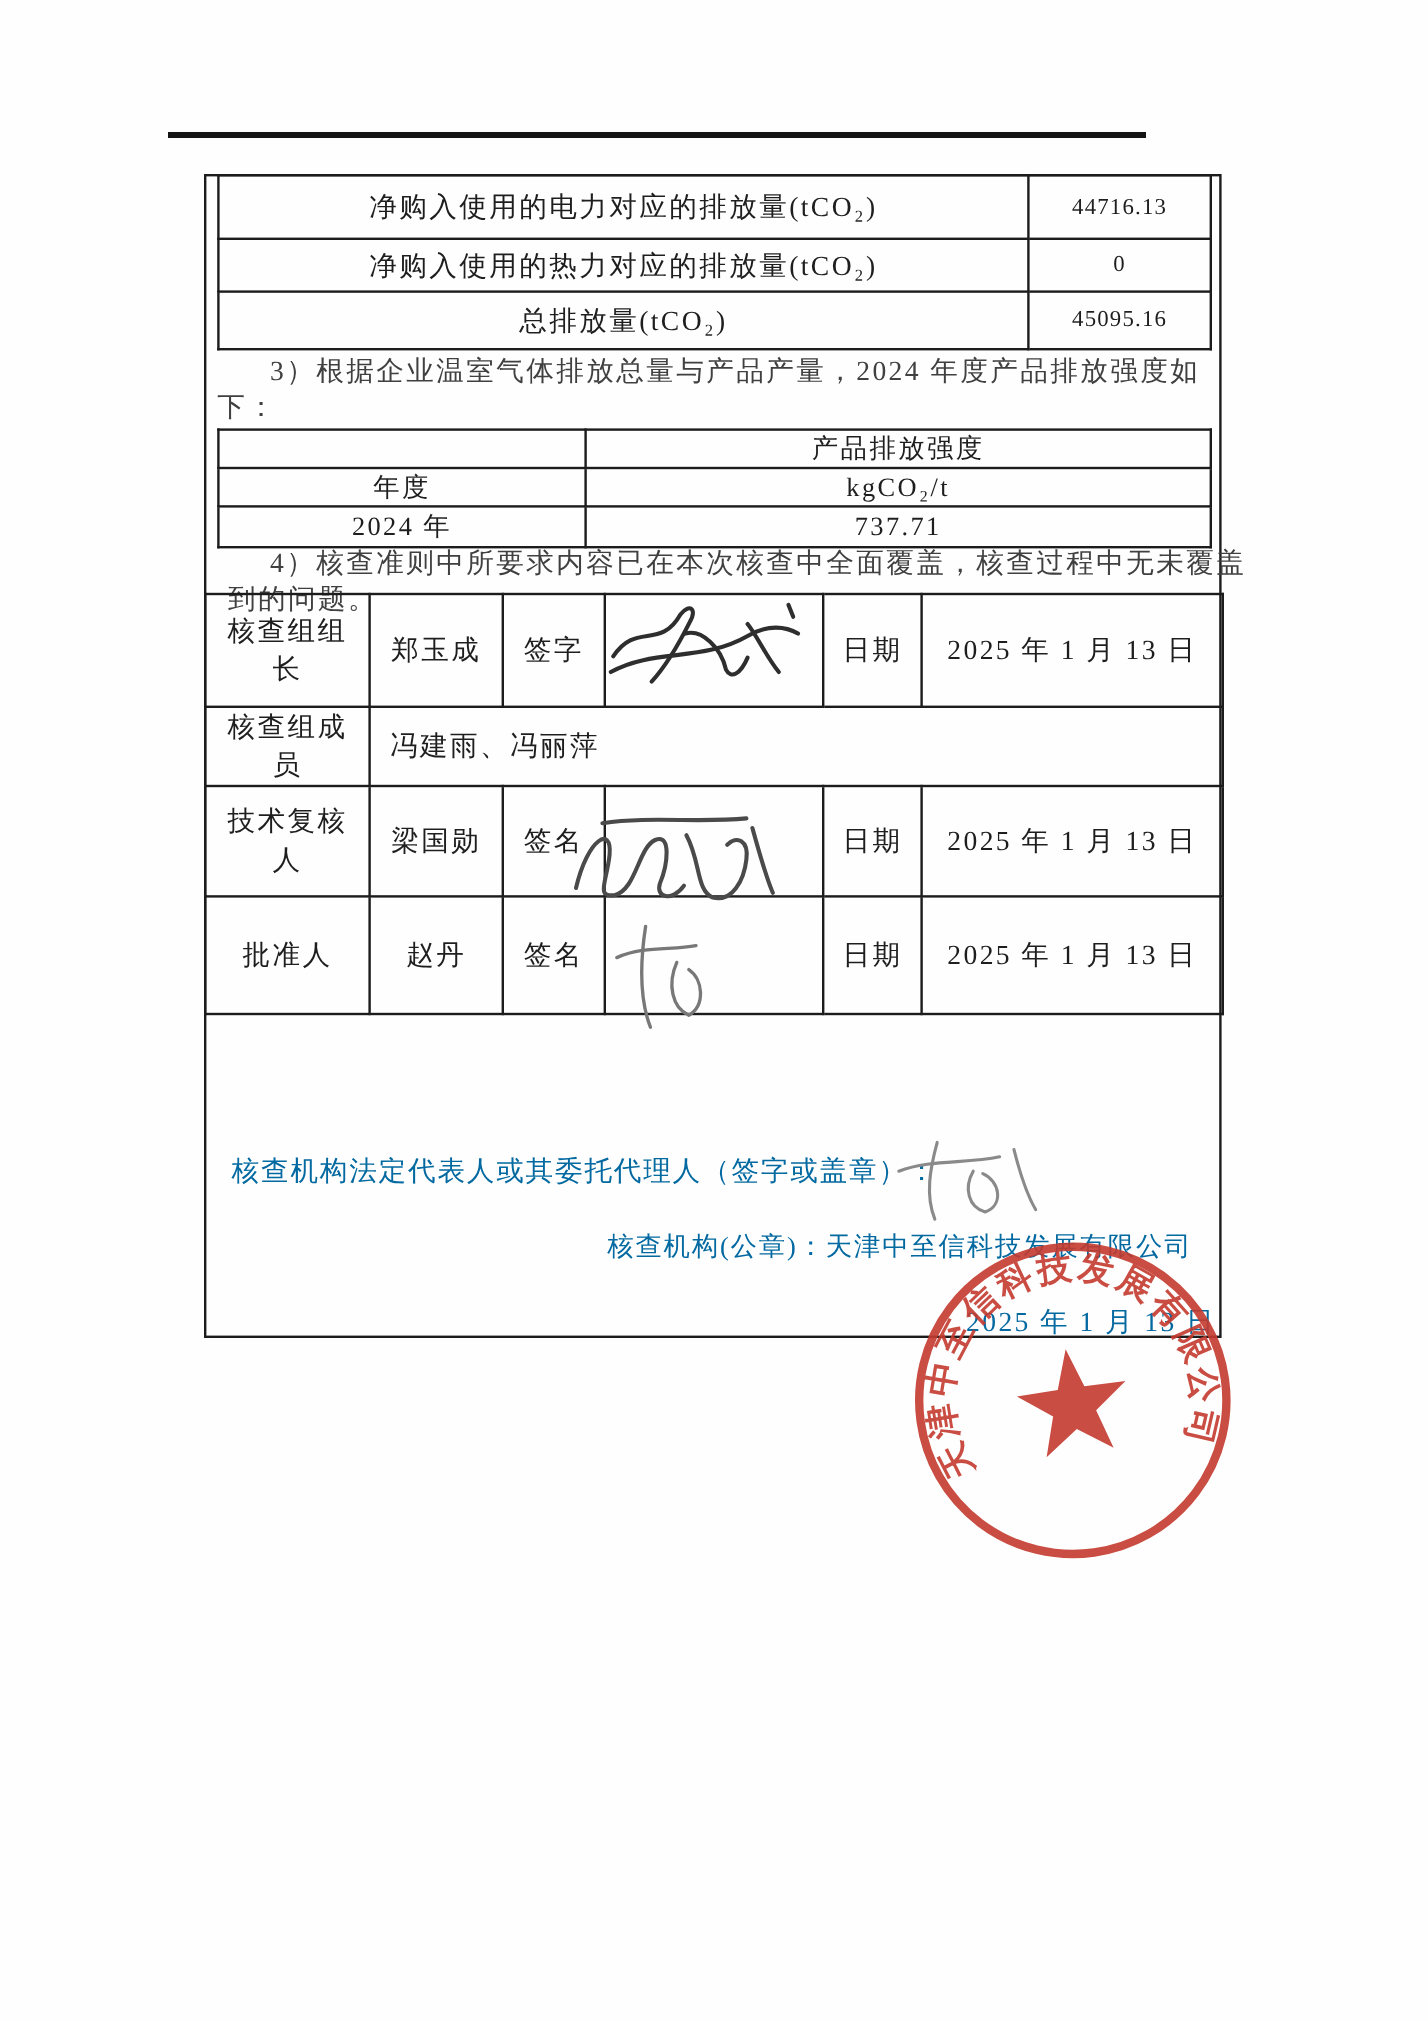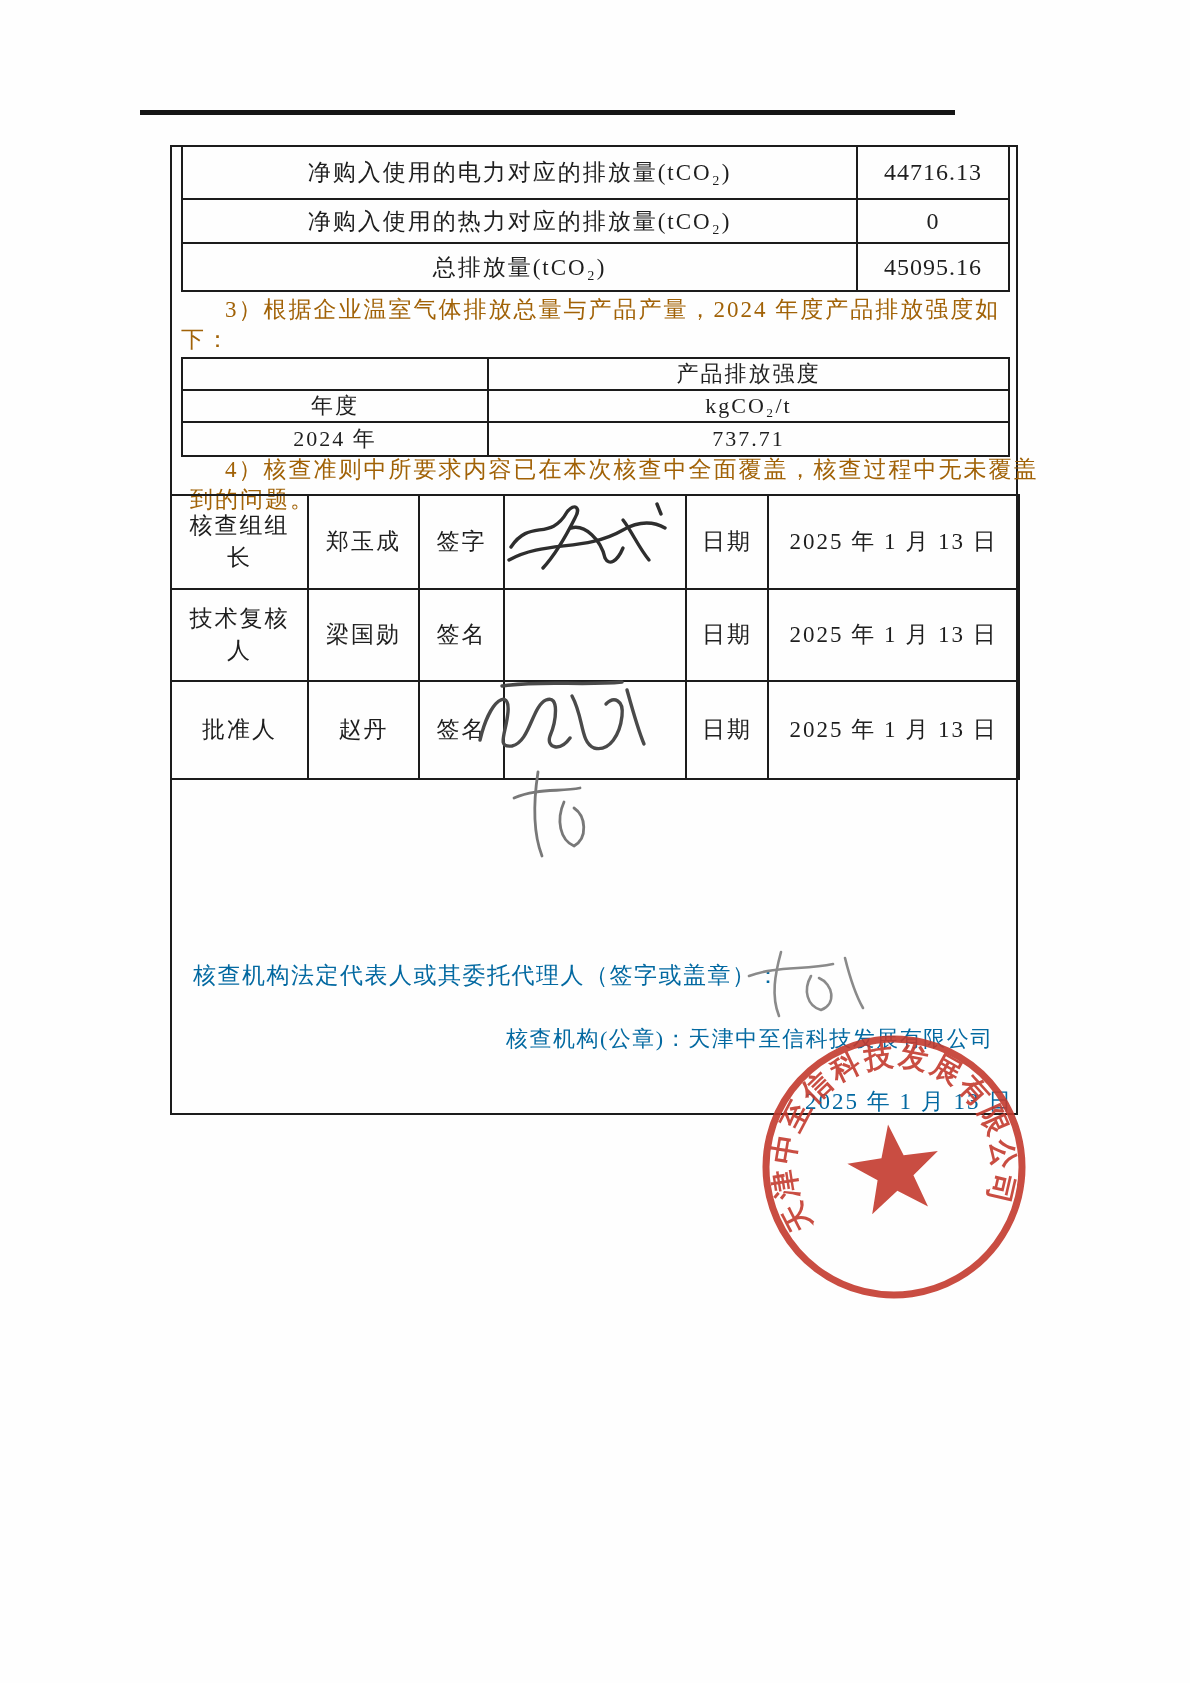--- a/index.html
+++ b/index.html
@@ -17,30 +17,30 @@
   }
   .outer-box{
     position:absolute;left:170px;top:145px;width:848px;height:970px;
     border:2px solid #1c1c1c;box-sizing:border-box;
   }
   table{border-collapse:collapse;table-layout:fixed;}
   td{border:2px solid #1c1c1c;vertical-align:middle;text-align:center;
      padding:0;overflow:hidden;word-break:break-all;}
   .emission-table{position:absolute;left:181px;top:145px;width:827px;}
   .emission-table td{font-size:23px;letter-spacing:2px;}
-  .emission-table .val{font-size:24px;letter-spacing:1px;border-radius:26px;}
+  .emission-table .val{font-size:19px;letter-spacing:1px;border-radius:26px;}
   .emission-table .rA{height:53px;}
   .emission-table .rB{height:44px;}
   .emission-table .rC{height:48px;}
   .col-lbl{width:675px;}
   .col-val{width:152px;}
 
   .para-line{
     position:absolute;font-size:23px;letter-spacing:2px;line-height:26px;
-    white-space:nowrap;color:#a16207;
+    white-space:nowrap;color:#404040;
   }
 
   .intensity-table{position:absolute;left:181px;top:357px;width:827px;}
   .intensity-table td{font-size:22px;letter-spacing:2px;}
   .intensity-table .rA{height:29px;}
   .intensity-table .rB{height:32px;}
   .intensity-table .rC{height:34px;padding-left:15px;}
   .icol1{width:306px;}
   .icol2{width:521px;}
 
@@ -148,20 +148,24 @@
     </colgroup>
     <tbody>
         <tr class="r1">
       <td class="role-cell">核查组组长</td>
       <td>郑玉成</td>
       <td>签字</td>
       <td></td>
       <td>日期</td>
       <td>2025 年 1 月 13 日</td>
     </tr>
+    <tr class="r2">
+      <td class="role-cell">核查组成员</td>
+      <td class="members-cell" colspan="5">冯建雨、冯丽萍</td>
+    </tr>
     <tr class="r3">
       <td class="role-cell">技术复核人</td>
       <td>梁国勋</td>
       <td>签名</td>
       <td></td>
       <td>日期</td>
       <td>2025 年 1 月 13 日</td>
     </tr>
     <tr class="r4">
       <td class="role-cell">批准人</td>

